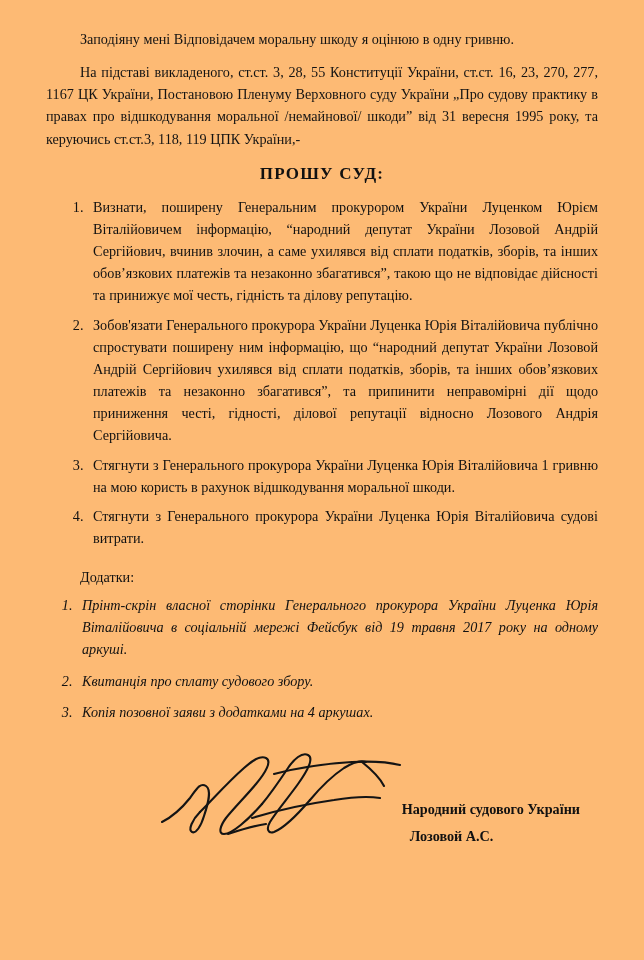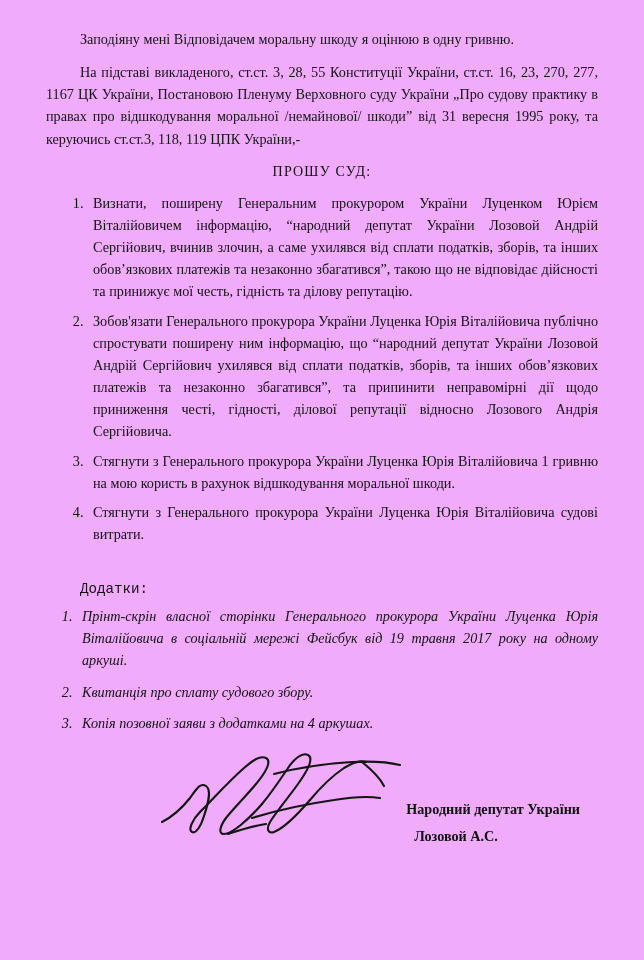--- a/index.html
+++ b/index.html
@@ -11,55 +11,54 @@
     height: 960px;
     background: #ffffff;
     font-family: "Liberation Serif", serif;
     color: #111111;
     overflow: hidden;
   }
   .page {
     position: relative;
     width: 644px;
     height: 960px;
-    background: #f0abfc;
+    background: #fdba74;
     box-sizing: border-box;
     padding: 28px 46px 0 46px;
   }
   .para {
     text-align: justify;
     font-size: 14.2px;
     line-height: 1.56;
     margin: 0 0 11px 0;
     text-indent: 34px;
     color: #131313;
   }
   .center-bold {
     text-align: center;
-    font-weight: normal;
-    font-size: 14px;
+    font-weight: bold;
+    font-size: 17px;
     letter-spacing: 1.2px;
     margin: 14px 0 12px 0;
   }
   ol.claims {
     margin: 0 0 0 0;
     padding-left: 30px;
     font-size: 14.2px;
     line-height: 1.56;
   }
   ol.claims > li {
     text-align: justify;
     margin-bottom: 7px;
     padding-left: 6px;
     margin-left: 11px;
   }
   .attach-title {
     font-size: 14.2px;
-    margin: 36px 0 8px 34px;
-    font-family: Liberation Mono, monospace;
+    margin: 20px 0 8px 34px;
   }
   ol.attachments {
     margin: 0;
     padding-left: 30px;
     font-size: 14.2px;
     line-height: 1.56;
     font-style: italic;
   }
   ol.attachments > li {
     text-align: justify;
@@ -130,18 +129,18 @@
           <path d="M106 66 C116 54, 124 42, 132 30 C138 21, 146 14, 152 17 C158 20, 152 32, 142 46 C132 60, 120 74, 114 84 C110 91, 112 96, 118 94 C128 90, 142 76, 154 62"></path>
           <path d="M154 62 C164 50, 176 38, 188 30 C196 25, 204 22, 210 24"></path>
           <path d="M118 36 C140 30, 166 26, 196 24 C216 23, 232 24, 244 27"></path>
           <path d="M96 80 C122 72, 150 66, 178 62 C196 59, 212 58, 224 60"></path>
           <path d="M72 96 C84 92, 96 88, 110 86"></path>
           <path d="M206 24 C216 32, 224 40, 228 48"></path>
         </g>
       </svg>
     </div>
     <div class="signatory">
-      <div>Народний депутат України</div>
+      <div>Народний судового України</div>
       <div class="sig-name">Лозовой А.С.</div>
     </div>
   </div>
 
 </div>
 
 </body></html>

